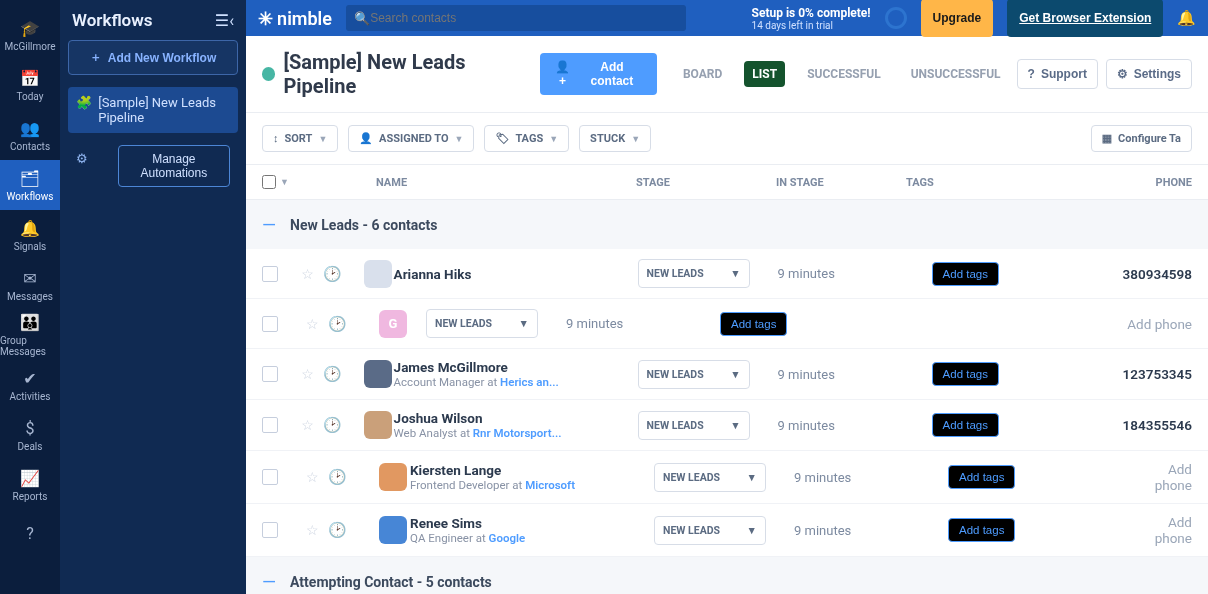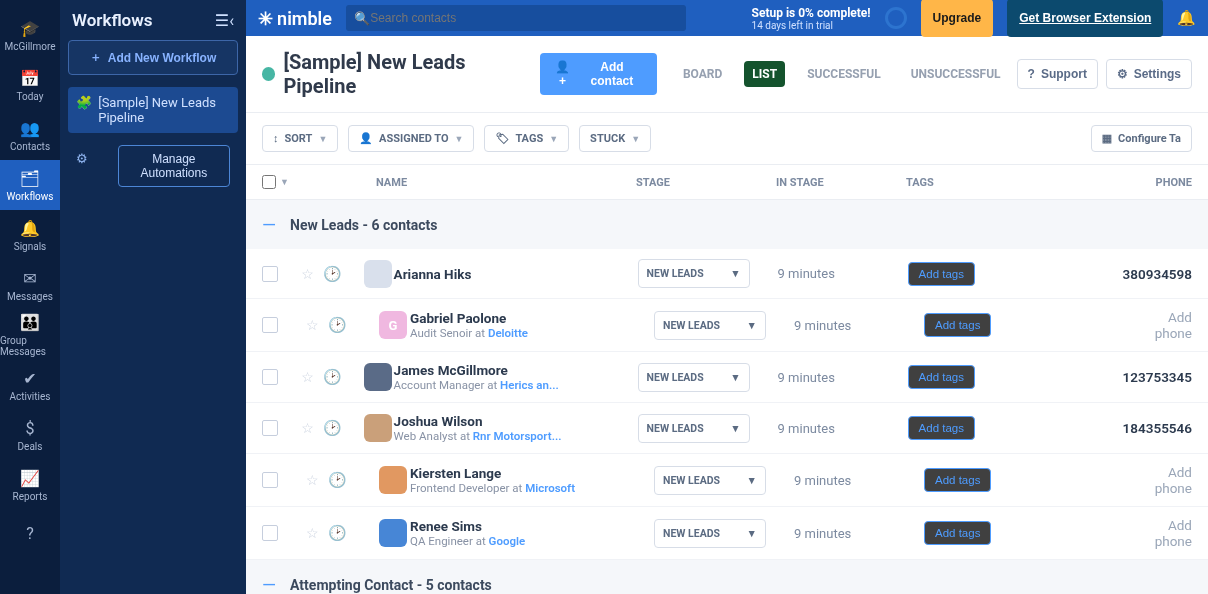--- a/index.html
+++ b/index.html
@@ -72,21 +72,21 @@
 .row .icwrap { width:70px; display:flex; align-items:center; gap:10px; }
 .avatar { width:28px; height:28px; border-radius:6px; display:flex; align-items:center; justify-content:center; font-weight:700; color:#fff; font-size:13px; }
 .nm { flex:0 0 228px; }
 .nm .n1 { font-weight:700; color:#2c3a4e; font-size:13.5px;}
 .nm .n2 { font-size:11.5px; color:#8892a5; }
 .nm .n2 b { color:#4e9cff; font-weight:600;}
 .stagecell { flex:0 0 140px;margin-left:16px;}
 .stagebtn { border:1px solid #d7dde7; border-radius:4px; padding:7px 8px; font-size:10.5px; font-weight:700; color:#5b6b82; width:112px; display:flex; justify-content:space-between; align-items:center; cursor:pointer; background:#fff;}
 .instagecell { flex:0 0 130px; color:#7c8aa0; font-size:13px;}
 .tagscell { flex:0 0 215px;}
-.tagbtn { border:1px solid #4e9cff; color:#4e9cff; font-size:11.5px; padding:5px 10px; border-radius:4px; background:#404040; cursor:pointer;}
+.tagbtn { border:1px solid #4e9cff; color:#4e9cff; font-size:11.5px; padding:5px 10px; border-radius:4px; background:#000000; cursor:pointer;margin-left:24px;}
 .phonecell { flex:1; text-align:right; font-size:13.5px; font-weight:600; color:#2c3a4e;}
 .phonecell.muted { color:#9aa6b8; font-weight:400;}
 
 .avatarwrap { width:34px; display:flex; justify-content:center;}
 
 input[type=checkbox]{ width:14px; height:14px; }
 </style>
 </head>
 <body>
 
@@ -276,24 +276,20 @@
           <div class="cbwrap">
             <div class="chk"></div>
           </div>
           <div class="icwrap">
             <span class="star">☆</span>
             <span class="clk">🕑</span>
           </div>
           <div class="avatarwrap">
             <div class="avatar" style="background:#f0b8e0">G</div>
           </div>
-          <div class="nm">
-            <div class="n1">Gabriel Paolone</div>
-            <div class="n2">Audit Senoir at <b>Deloitte</b></div>
-          </div>
           <div class="stagecell">
             <div class="stagebtn">
               <span>NEW LEADS</span>
               <span class="caret">▼</span>
             </div>
           </div>
           <div class="instagecell">9 minutes</div>
           <div class="tagscell"><button class="tagbtn">Add tags</button></div>
           <div class="phonecell muted">Add phone</div>
         </div>

